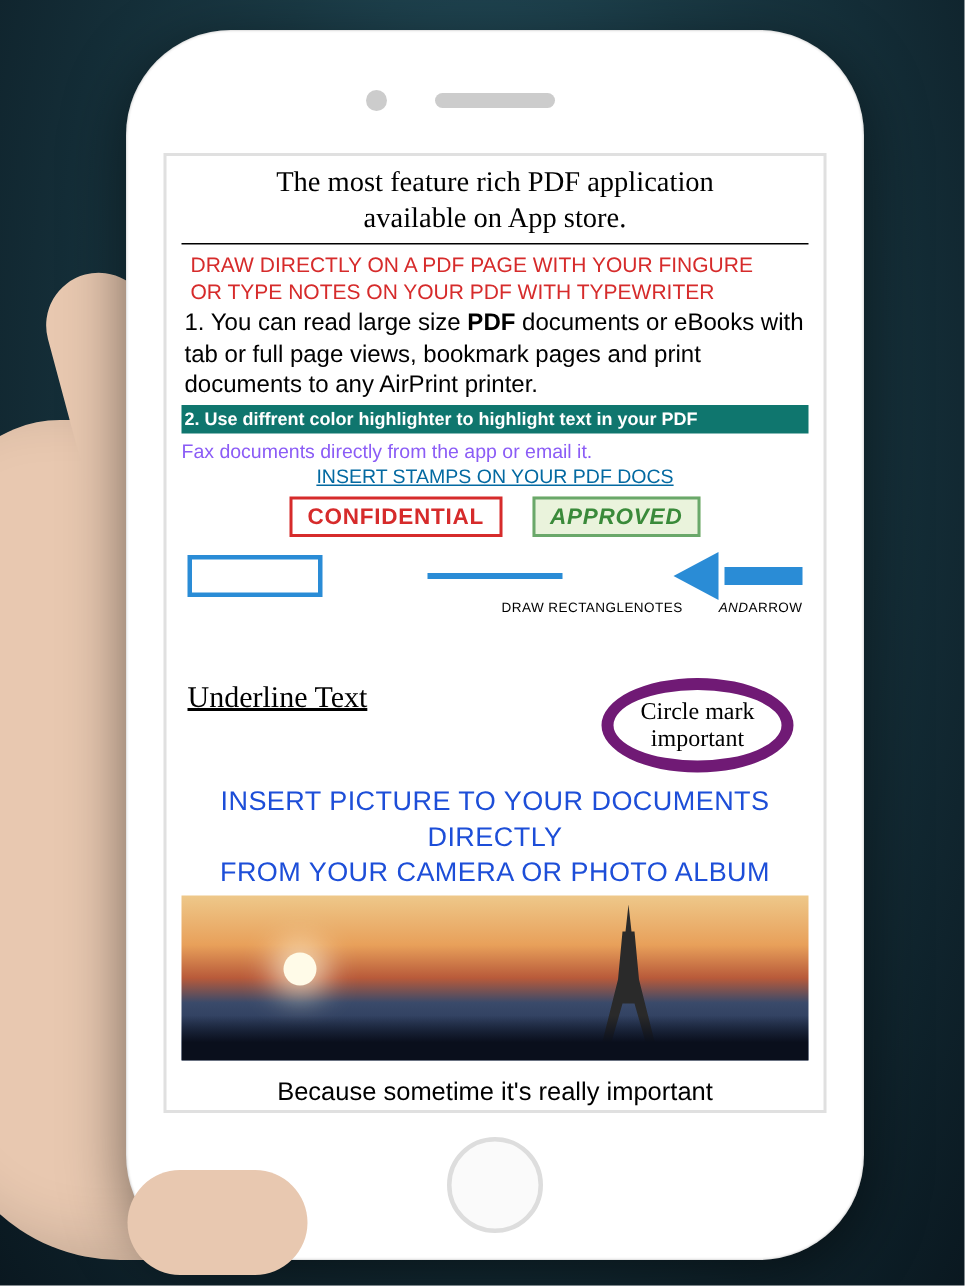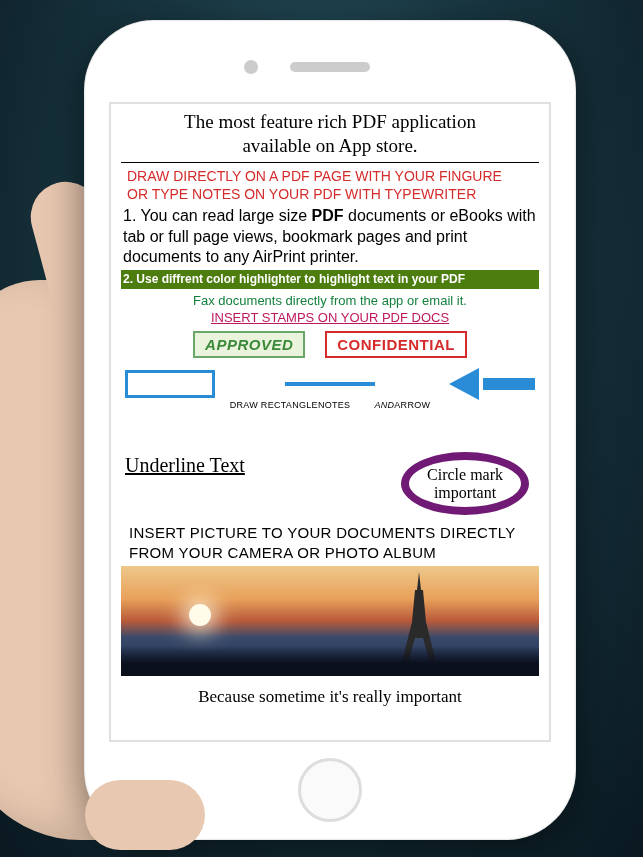--- a/index.html
+++ b/index.html
@@ -99,37 +99,37 @@
     padding: 2px 6px;
   }
   .feat {
     font-size: 16px;
     color: #000;
     line-height: 1.3;
     padding: 1px 2px;
   }
   .feat .b { font-weight: bold; }
   .hl {
-    background: #4d7c0f;
+    background: #0f766e;
     color: #fff;
     font-size: 12px;
     line-height: 1.4;
     padding: 1px 2px;
     margin-top: 1px;
     font-weight: bold;
   }
   .fax {
-    text-align: center;
-    color: #15803d;
+    text-align: left;
+    color: #8b5cf6;
     font-size: 13px;
     margin-top: 4px;
   }
   .stamplink {
     text-align: center;
-    color: #be185d;
+    color: #0369a1;
     text-decoration: underline;
     font-size: 13px;
     margin-top: 2px;
   }
   .stamps {
     display: flex;
     justify-content: center;
     gap: 20px;
     margin: 6px 0 10px 0;
   }
@@ -153,21 +153,21 @@
   .line-shape { width: 90px; height: 0; border-top: 4px solid #2a8cd6; margin-bottom:12px;}
   .arrow-shape {
     position: relative;
     width: 90px;
     height: 30px;
   }
   .arrow-body { position:absolute; right:0; top:10px; width:52px; height:12px; background:#2a8cd6;}
   .arrow-head { position:absolute; left:4px; top:0; width:0; height:0; border-top:16px solid transparent; border-bottom:16px solid transparent; border-right:30px solid #2a8cd6;}
   .shape-labels {
     display: flex;
-    justify-content: center;
+    justify-content: flex-end;
     font-size: 9px;
     padding: 0 4px;
     letter-spacing: 0.3px;
   }
   .shape-labels span:nth-child(3){ padding-left: 24px; font-style: italic;}
   .underline-circle {
     display: flex;
     align-items: center;
     justify-content: space-between;
     padding: 6px 10px 8px 4px;
@@ -181,23 +181,23 @@
     border: 8px solid #701a75;
     border-radius: 50%;
     padding: 6px 18px;
     text-align: center;
     font-family: Liberation Serif, serif;
     font-size: 16px;
     line-height: 1.1;
     margin-top: 36px;
   }
   .pic-head {
-    color: #000000;
-    font-size: 15px;
-    text-align: left;
+    color: #1d4ed8;
+    font-size: 18px;
+    text-align: center;
     line-height: 1.3;
     padding: 0 8px 4px 8px;
     letter-spacing: 0.3px;
   }
   .photo {
     width: 100%;
     height: 110px;
     position: relative;
     overflow: hidden;
     background: linear-gradient(to bottom, #eec88a 0%, #e8a05a 30%, #b85a3a 50%, #3a4a6a 65%, #1a2a4a 100%);
@@ -206,21 +206,21 @@
   .tower {
     position: absolute;
     right: 98px;
     top: 6px;
     width: 44px;
     height: 94px;
   }
   .tower svg { width:100%; height:100%; }
   .skyline { position:absolute; bottom:0; left:0; right:0; height:30px; background: linear-gradient(to bottom, rgba(10,15,28,0) 0%, #0a0f1c 60%);}
   .bottom {
-    font-family: Liberation Serif, serif;
+    font-family: Liberation Sans, sans-serif;
     font-size: 17px;
     text-align: center;
     line-height: 1.3;
     padding: 10px 6px 0 6px;
   }
 </style>
 </head>
 <body>
 
 <div class="hand"></div>
@@ -248,22 +248,22 @@
       <div class="feat">
         <span>1. You can read large size </span><span class="b">PDF</span><span> documents or eBooks with tab or full page views, bookmark pages and print documents to any AirPrint printer.</span>
       </div>
 
       <div class="hl">2. Use diffrent color highlighter to highlight text in your PDF</div>
 
       <div class="fax">Fax documents directly from the app or email it.</div>
       <div class="stamplink">INSERT STAMPS ON YOUR PDF DOCS</div>
 
       <div class="stamps">
+        <div class="stamp stamp-conf">CONFIDENTIAL</div>
         <div class="stamp stamp-appr">APPROVED</div>
-        <div class="stamp stamp-conf">CONFIDENTIAL</div>
       </div>
 
       <div class="shapes-row">
         <div class="rect-shape"></div>
         <div class="line-shape"></div>
         <div class="arrow-shape">
           <div class="arrow-head"></div>
           <div class="arrow-body"></div>
         </div>
       </div>

